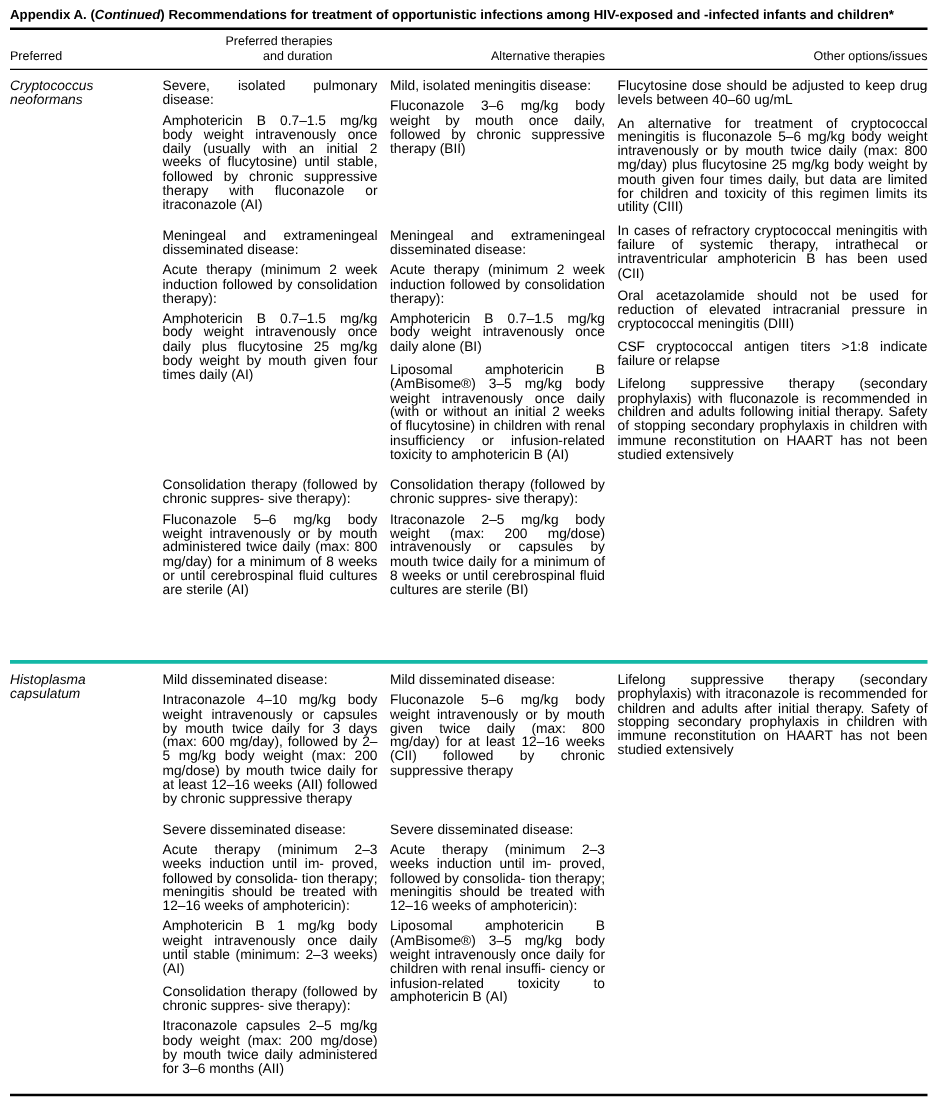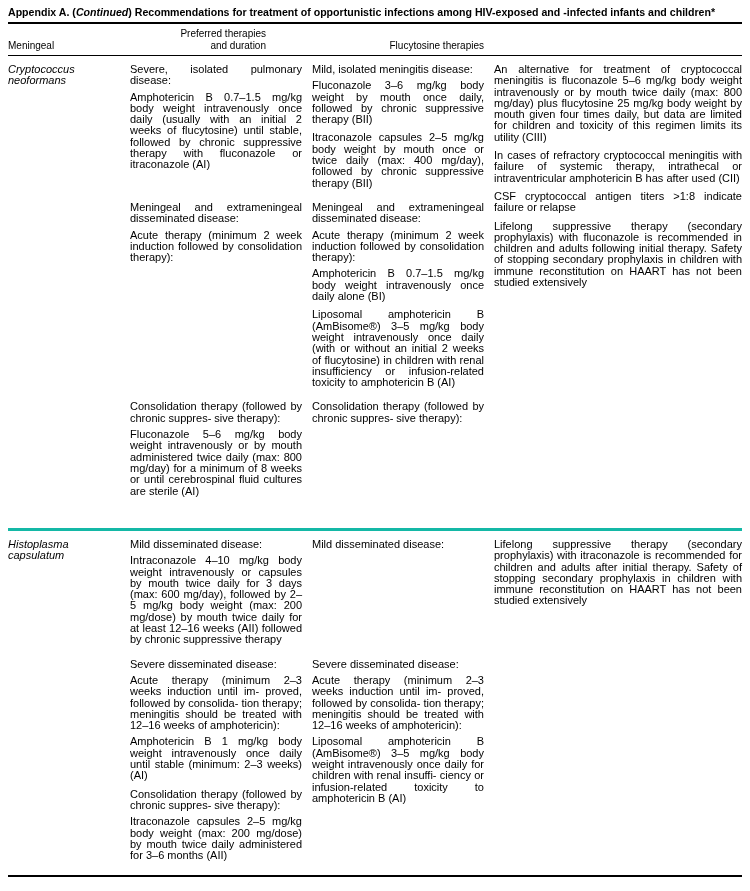--- a/index.html
+++ b/index.html
@@ -47,81 +47,86 @@
 
 <div class="page">
 
   <div class="title">
     <span>Appendix A. (</span><i>Continued</i><span>) Recommendations for treatment of opportunistic infections among HIV-exposed and -infected infants and children*</span>
   </div>
 
   <div class="rule-thick"></div>
 
   <div class="header-row">
-    <div>Meningeal</div>
+    <div>Preferred</div>
     <div class="c">
         <div class="hdr-narrow">Preferred therapies and duration</div>
       </div>
-    <div class="c">Flucytosine therapies</div>
+    <div class="c">Alternative therapies</div>
+    <div class="c">Other options/issues</div>
   </div>
 
   <div class="body-row row-crypto">
     <div class="pathogen">Cryptococcus neoformans</div>
 
     <div class="mid">
 
       <div class="cell">
         <p class="h">Severe, isolated pulmonary disease:</p>
         <p>Amphotericin B 0.7–1.5 mg/kg body weight intravenously once daily (usually with an initial 2 weeks of flucytosine) until stable, followed by chronic suppressive therapy with fluconazole or itraconazole (AI)</p>
       </div>
       <div class="cell">
         <p class="h">Mild, isolated meningitis disease:</p>
         <p>Fluconazole 3–6 mg/kg body weight by mouth once daily, followed by chronic suppressive therapy (BII)</p>
-        <p>Itraconazole capsules 2–5 mg/kg body weight by mouth once or twice daily (max: 400 mg/day), followed by chronic suppressive therapy (BII)</p>
       </div>
 
       <div class="cell">
         <p class="h">Meningeal and extrameningeal disseminated disease:</p>
         <p class="h">Acute therapy (minimum 2 week induction followed by consolidation therapy):</p>
+        <p>Amphotericin B 0.7–1.5 mg/kg body weight intravenously once daily plus flucytosine 25 mg/kg body weight by mouth given four times daily (AI)</p>
       </div>
       <div class="cell">
         <p class="h">Meningeal and extrameningeal disseminated disease:</p>
         <p class="h">Acute therapy (minimum 2 week induction followed by consolidation therapy):</p>
         <p>Amphotericin B 0.7–1.5 mg/kg body weight intravenously once daily alone (BI)</p>
         <p>Liposomal amphotericin B (AmBisome®) 3–5 mg/kg body weight intravenously once daily (with or without an initial 2 weeks of flucytosine) in children with renal insufficiency or infusion-related toxicity to amphotericin B (AI)</p>
       </div>
 
       <div class="cell">
         <p class="h">Consolidation therapy (followed by chronic suppres- sive therapy):</p>
         <p>Fluconazole 5–6 mg/kg body weight intravenously or by mouth administered twice daily (max: 800 mg/day) for a minimum of 8 weeks or until cerebrospinal fluid cultures are sterile (AI)</p>
       </div>
       <div class="cell">
         <p class="h">Consolidation therapy (followed by chronic suppres- sive therapy):</p>
+        <p>Itraconazole 2–5 mg/kg body weight (max: 200 mg/dose) intravenously or capsules by mouth twice daily for a minimum of 8 weeks or until cerebrospinal fluid cultures are sterile (BI)</p>
       </div>
     </div>
 
     <div class="cell">
+      <p>Flucytosine dose should be adjusted to keep drug levels between 40–60 ug/mL</p>
       <p>An alternative for treatment of cryptococcal meningitis is fluconazole 5–6 mg/kg body weight intravenously or by mouth twice daily (max: 800 mg/day) plus flucytosine 25 mg/kg body weight by mouth given four times daily, but data are limited for children and toxicity of this regimen limits its utility (CIII)</p>
-      <p>In cases of refractory cryptococcal meningitis with failure of systemic therapy, intrathecal or intraventricular amphotericin B has after used (CII)</p>
+      <p>In cases of refractory cryptococcal meningitis with failure of systemic therapy, intrathecal or intraventricular amphotericin B has been used (CII)</p>
+      <p>Oral acetazolamide should not be used for reduction of elevated intracranial pressure in cryptococcal meningitis (DIII)</p>
       <p>CSF cryptococcal antigen titers &gt;1:8 indicate failure or relapse</p>
       <p>Lifelong suppressive therapy (secondary prophylaxis) with fluconazole is recommended in children and adults following initial therapy. Safety of stopping secondary prophylaxis in children with immune reconstitution on HAART has not been studied extensively</p>
     </div>
   </div>
 
   <div class="body-row sep row-histo">
     <div class="pathogen">Histoplasma capsulatum</div>
 
     <div class="mid">
 
       <div class="cell">
         <p class="h">Mild disseminated disease:</p>
         <p>Intraconazole 4–10 mg/kg body weight intravenously or capsules by mouth twice daily for 3 days (max: 600 mg/day), followed by 2–5 mg/kg body weight (max: 200 mg/dose) by mouth twice daily for at least 12–16 weeks (AII) followed by chronic suppressive therapy</p>
       </div>
       <div class="cell">
         <p class="h">Mild disseminated disease:</p>
+        <p>Fluconazole 5–6 mg/kg body weight intravenously or by mouth given twice daily (max: 800 mg/day) for at least 12–16 weeks (CII) followed by chronic suppressive therapy</p>
       </div>
 
       <div class="cell">
         <p class="h">Severe disseminated disease:</p>
         <p class="h">Acute therapy (minimum 2–3 weeks induction until im- proved, followed by consolida- tion therapy; meningitis should be treated with 12–16 weeks of amphotericin):</p>
         <p>Amphotericin B 1 mg/kg body weight intravenously once daily until stable (minimum: 2–3 weeks) (AI)</p>
         <p class="h">Consolidation therapy (followed by chronic suppres- sive therapy):</p>
         <p>Itraconazole capsules 2–5 mg/kg body weight (max: 200 mg/dose) by mouth twice daily administered for 3–6 months (AII)</p>
       </div>
       <div class="cell">

